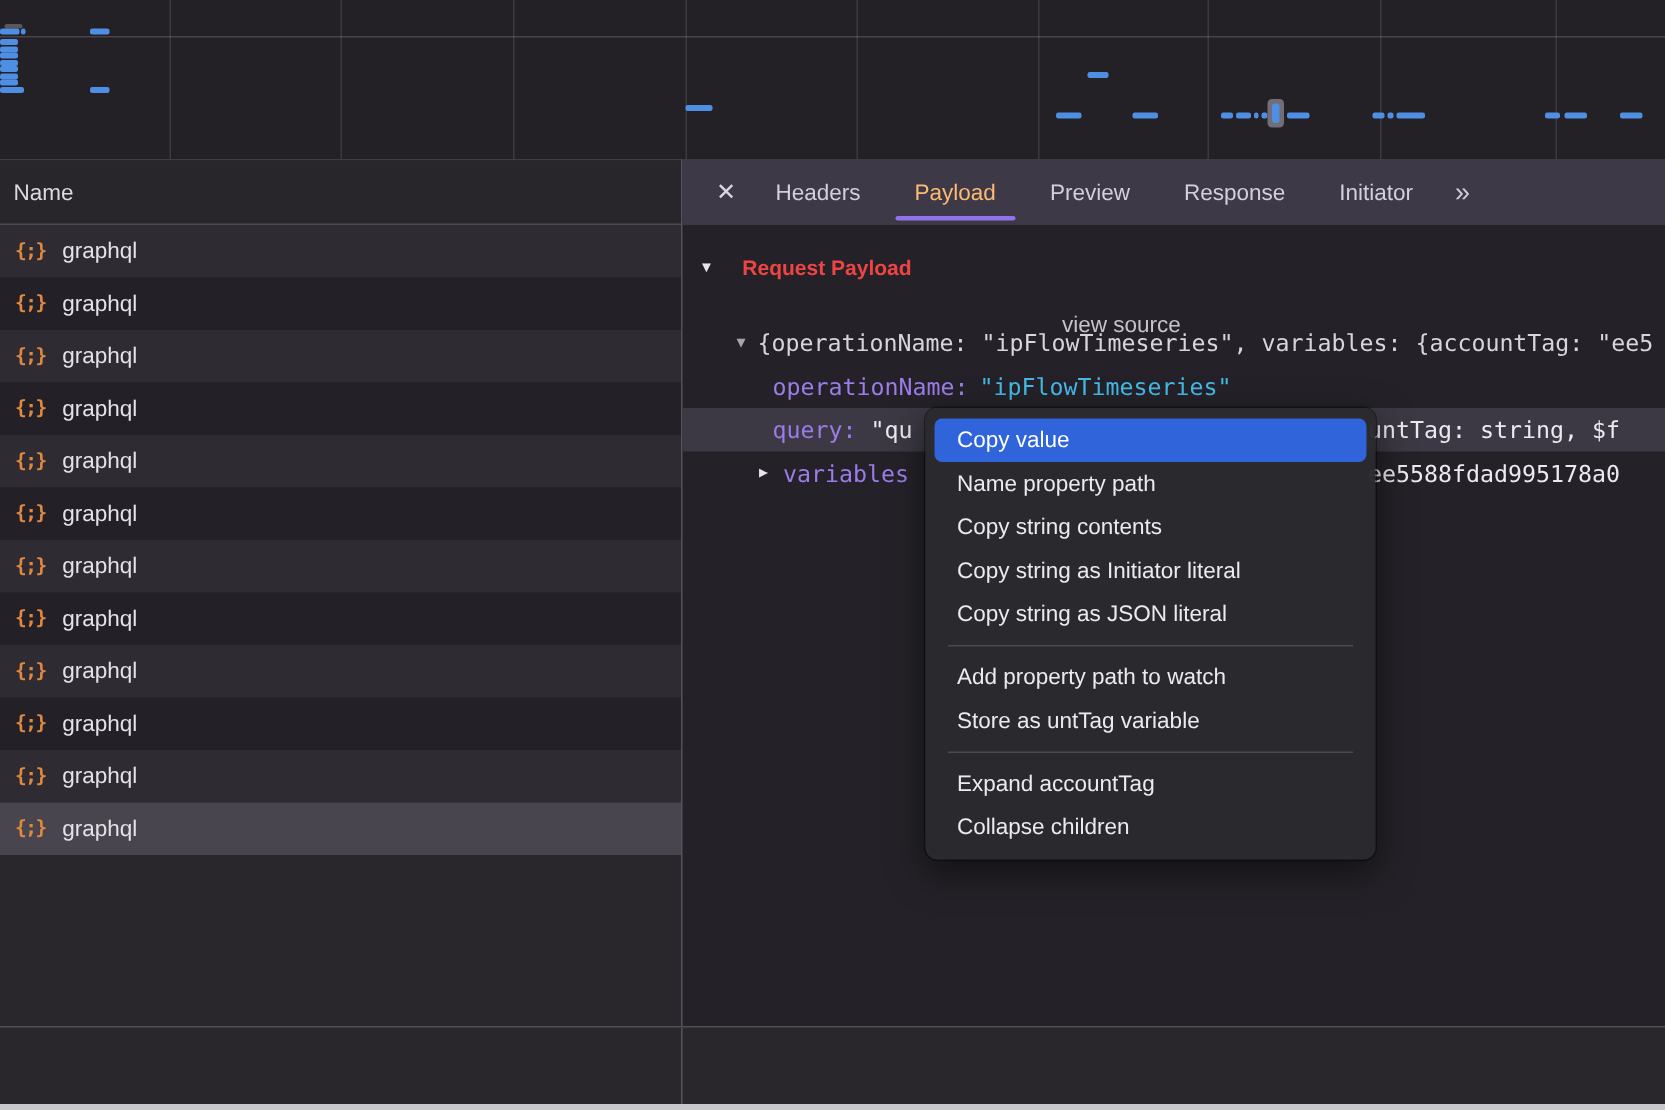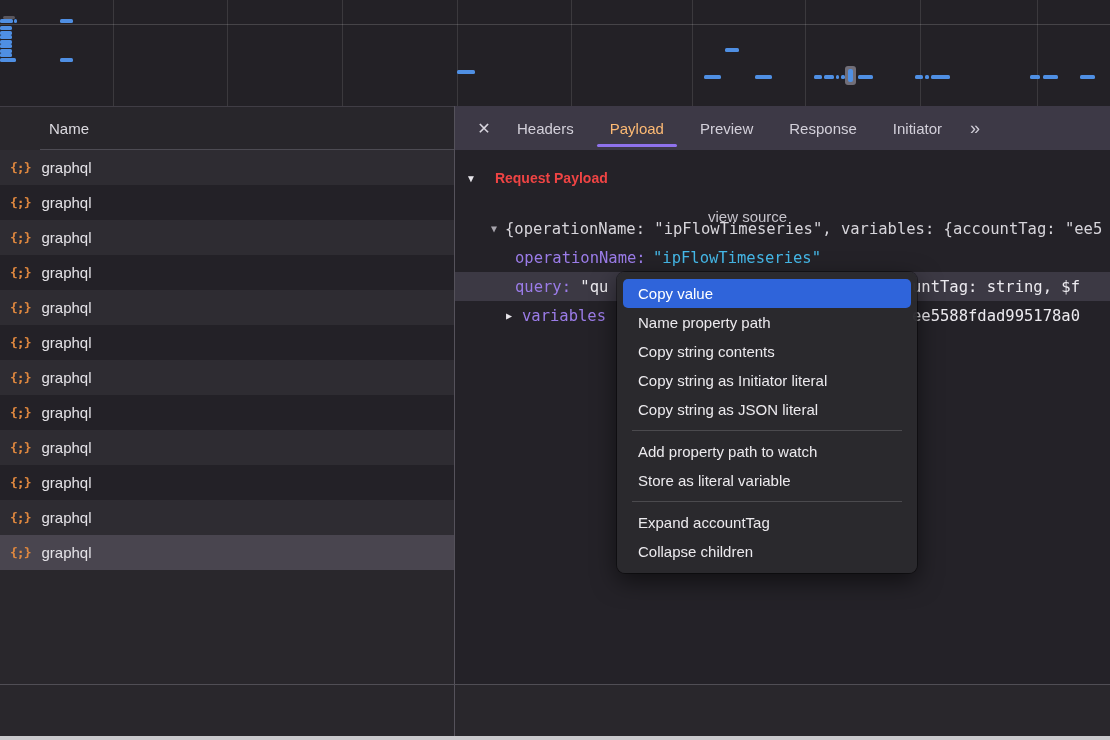--- a/index.html
+++ b/index.html
@@ -18,21 +18,21 @@
   .lane-line { position:absolute; left:0; right:0; top:24px; height:1px; background:rgba(255,255,255,0.16); }
   .ov-bar { position:absolute; border-radius:1.5px; }
   .ov-marker { position:absolute; background:#716e78; border-radius:3px; }
   .ov-marker-inner { position:absolute; left:3px; top:3px; width:5px; height:13px; border-radius:2px; }
 
   
   .left-panel { position:absolute; left:0; top:107px; width:454px; bottom:56px; background:#29272c; }
   .list-header {
     height:42px; display:flex; align-items:center; padding-left:9px;
     background:#28262b; border-bottom:1px solid #4d4b53;
-    color:#dcdae0; font-size:15px;margin-left:40px;
+    color:#dcdae0; font-size:15px;
   }
   .rows { position:absolute; left:0; right:0; top:43px; bottom:0; overflow:hidden; }
   .row { height:35px; display:flex; align-items:center; padding-left:10px; gap:11px;
          font-size:15px; color:#e4e2e7; cursor:default; }
   .row:nth-child(odd) { background:#2e2c32; }
   .row:nth-child(even) { background:#232127; }
   .row.selected { background:#49454f; }
   .row-icon { color:#e0883f; font-family:"DejaVu Sans Mono", monospace;
               font-size:13px; font-weight:bold; letter-spacing:-1px; }
 
@@ -244,19 +244,19 @@
   <div class="bottom-strip"></div>
 
   <div class="context-menu">
     <div class="menu-item highlighted">Copy value</div>
     <div class="menu-item">Name property path</div>
     <div class="menu-item">Copy string contents</div>
     <div class="menu-item">Copy string as Initiator literal</div>
     <div class="menu-item">Copy string as JSON literal</div>
     <div class="menu-sep"></div>
     <div class="menu-item">Add property path to watch</div>
-    <div class="menu-item">Store as literal variable</div>
+    <div class="menu-item">Store as untTag variable</div>
     <div class="menu-sep"></div>
     <div class="menu-item">Expand accountTag</div>
     <div class="menu-item">Collapse children</div>
   </div>
 
 </div>
 
 </body></html>

